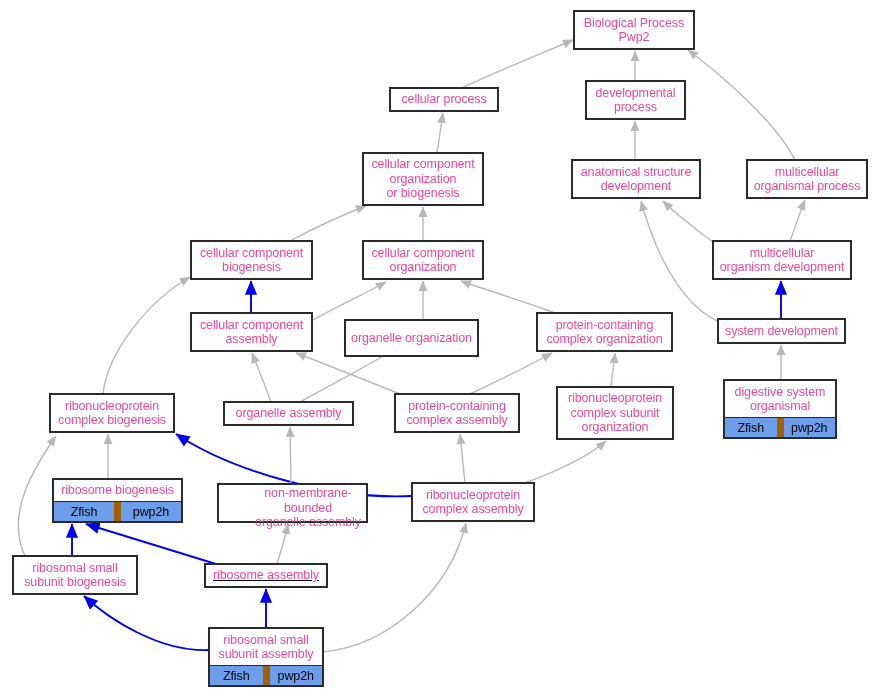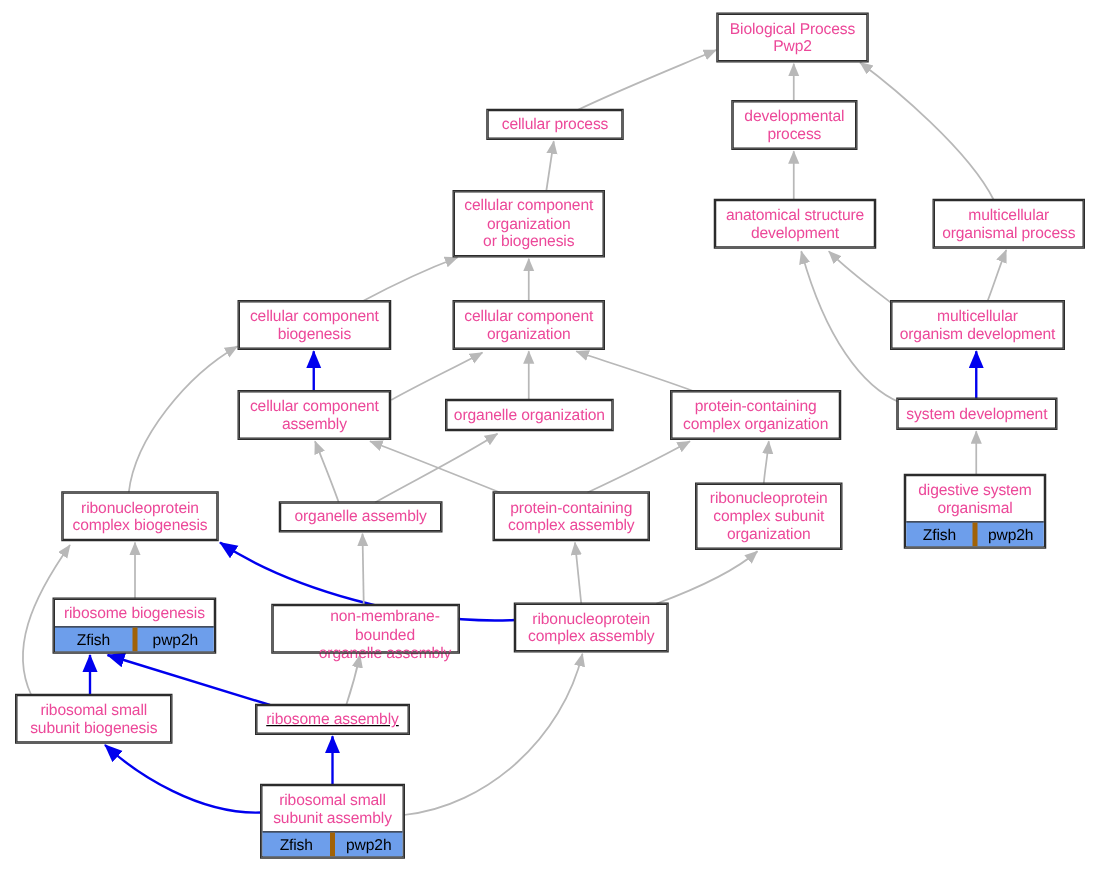--- a/index.html
+++ b/index.html
@@ -60,21 +60,21 @@
     flex: 1 1 50%;
     display: flex;
     align-items: center;
     justify-content: center;
     font-size: 12.5px;
     line-height: 14px;
     color: #000000;
     letter-spacing: -0.1px;
   }
   .gene-cell.species {
-    border-right: 4px solid #a16207;
+    border-right: 7px solid #a16207;
   }
 </style>
 </head>
 <body>
 
 <div id="graph-root">
   <svg id="edge-layer" viewBox="0 0 884 699" xmlns="http://www.w3.org/2000/svg">
     <defs>
       <marker id="arrow-regular" markerWidth="9" markerHeight="9" refX="7.2" refY="3.2" orient="auto" markerUnits="strokeWidth">
         <path d="M0,0 L7.6,3.2 L0,6.4 z" fill="#b8b8b8"></path>
@@ -154,21 +154,21 @@
 organization</div>
       </div>
       <div class="go-node" style="left: 713px; top: 241px; width: 138px; height: 38px;">
         <div class="go-node-label">multicellular
 organism development</div>
       </div>
       <div class="go-node" style="left: 191px; top: 313px; width: 121px; height: 38px;">
         <div class="go-node-label">cellular component
 assembly</div>
       </div>
-      <div class="go-node" style="left: 357px; top: 320px; width: 133px; height: 24px;">
+      <div class="go-node" style="left: 345px; top: 320px; width: 133px; height: 36px;">
         <div class="go-node-label">organelle organization</div>
       </div>
       <div class="go-node" style="left: 537px; top: 313px; width: 135px; height: 38px;">
         <div class="go-node-label">protein-containing
 complex organization</div>
       </div>
       <div class="go-node" style="left: 718px; top: 319px; width: 127px; height: 24px;">
         <div class="go-node-label">system development</div>
       </div>
       <div class="go-node" style="left: 50px; top: 394px; width: 124px; height: 38px;">
@@ -188,21 +188,21 @@
 organization</div>
       </div>
       <div class="go-node" style="left: 724px; top: 380px; width: 112px; height: 58px;">
         <div class="go-node-label">digestive system
 organismal</div>
         <div class="go-node-genes" style="background: rgb(109, 158, 235);">
           <div class="gene-cell species">Zfish</div>
           <div class="gene-cell symbol">pwp2h</div>
         </div>
       </div>
-      <div class="go-node" style="left: 43px; top: 479px; width: 129px; height: 43px;">
+      <div class="go-node" style="left: 53px; top: 479px; width: 129px; height: 43px;">
         <div class="go-node-label">ribosome biogenesis</div>
         <div class="go-node-genes" style="background: rgb(109, 158, 235);">
           <div class="gene-cell species">Zfish</div>
           <div class="gene-cell symbol">pwp2h</div>
         </div>
       </div>
       <div class="go-node" style="left: 218px; top: 484px; width: 149px; height: 38px; padding-left: 31px;">
         <div class="go-node-label">non-membrane-bounded
 organelle assembly</div>
       </div>

